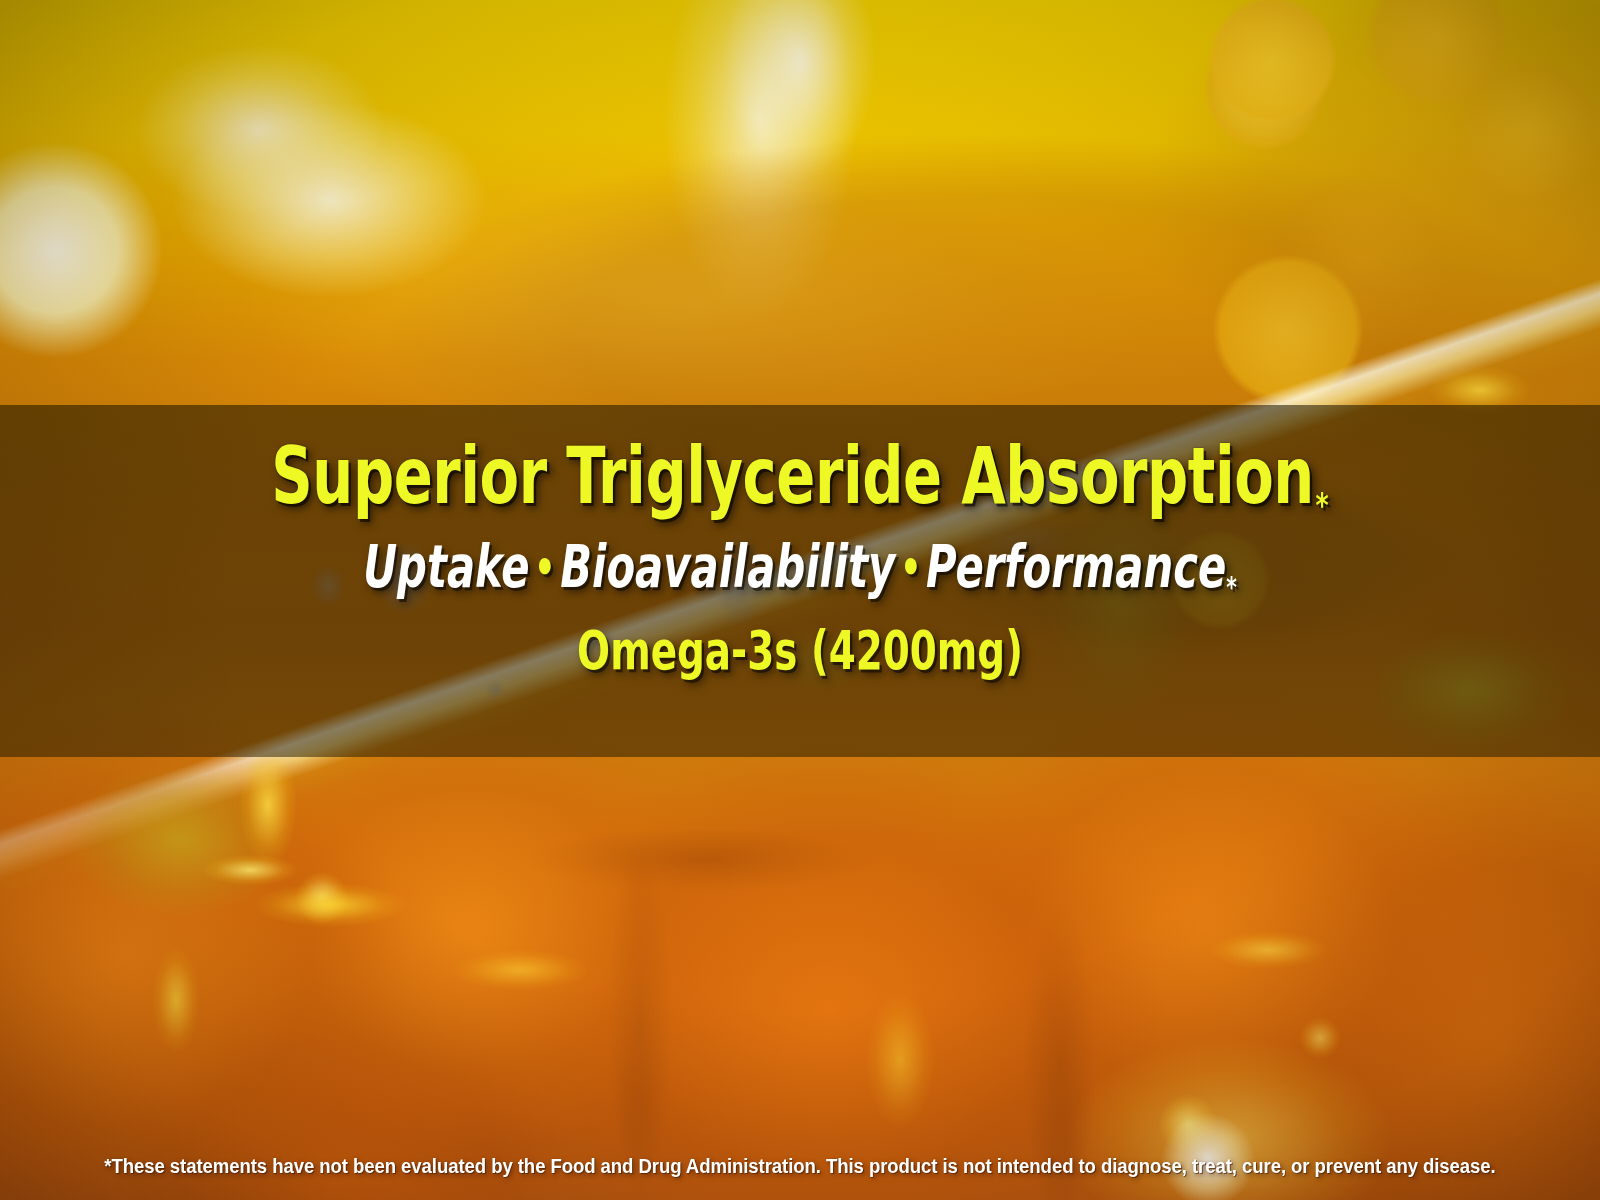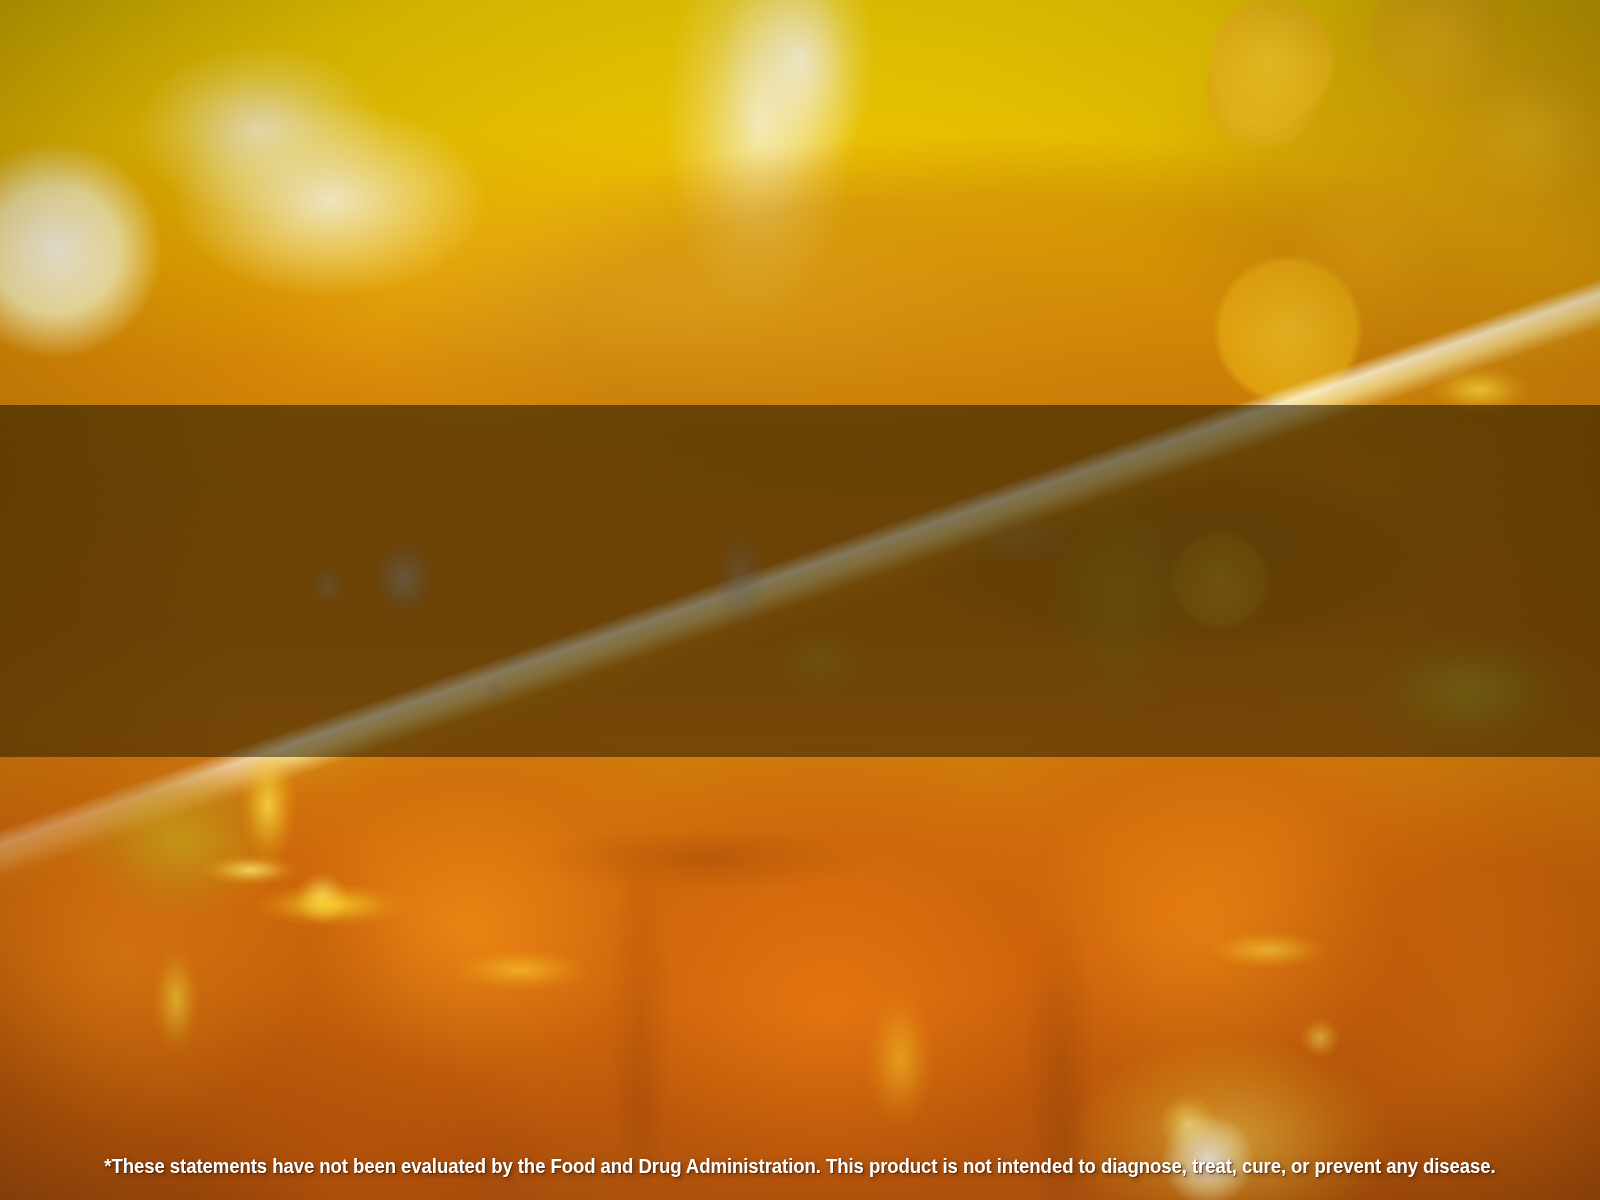--- a/index.html
+++ b/index.html
@@ -256,16 +256,25 @@
   <div class="bg-layer" id="bg-capsule-body"></div>
   <div class="bg-layer" id="bg-capsule-arc"></div>
   <div class="bg-layer" id="bg-softgels"></div>
   <div class="bg-layer" id="bg-green"></div>
   <div class="bg-layer" id="bg-grey"></div>
   <div class="bg-layer" id="bg-sparkle"></div>
   <div class="bg-layer" id="bg-vignette"></div>
 
   <div id="text-band"></div>
 
+  <div id="copy">
+
+    <h1 id="headline" class="cond"><span>Superior Triglyceride Absorption</span><span class="star">*</span></h1>
+
+    <h2 id="subheadline" class="cond"><span>Uptake</span><span class="sep">•</span><span>Bioavailability</span><span class="sep">•</span><span>Performance</span><span class="star">*</span></h2>
+
+    <div id="dosage" class="cond">Omega-3s (4200mg)</div>
+
+  </div>
 
   <div id="disclaimer">*These statements have not been evaluated by the Food and Drug Administration. This product is not intended to diagnose, treat, cure, or prevent any disease.</div>
 
 </div>
 
 </body></html>

